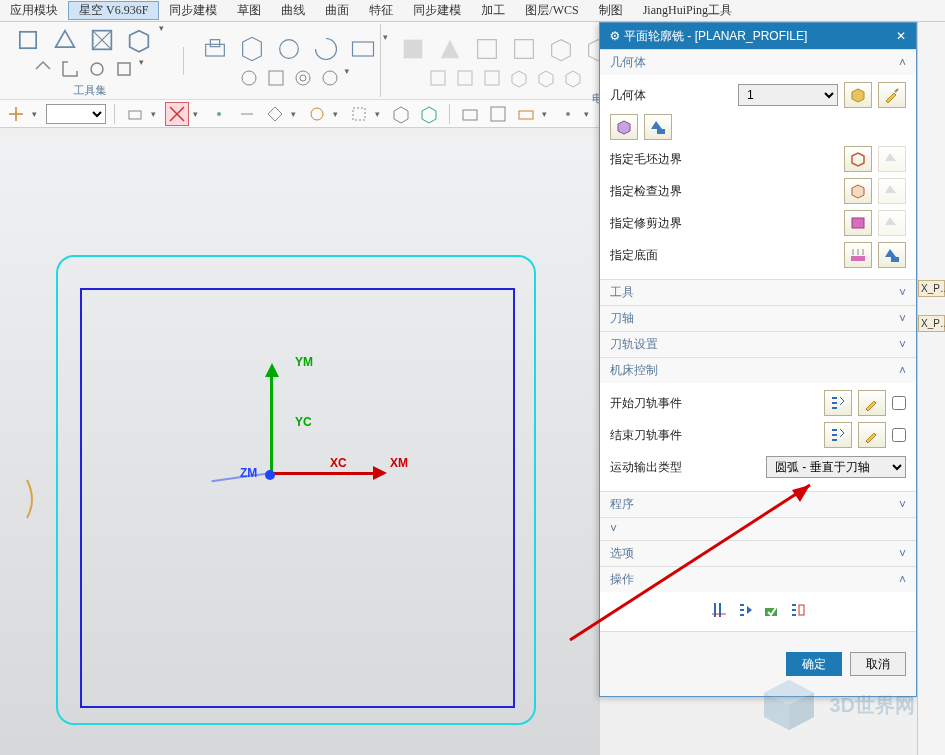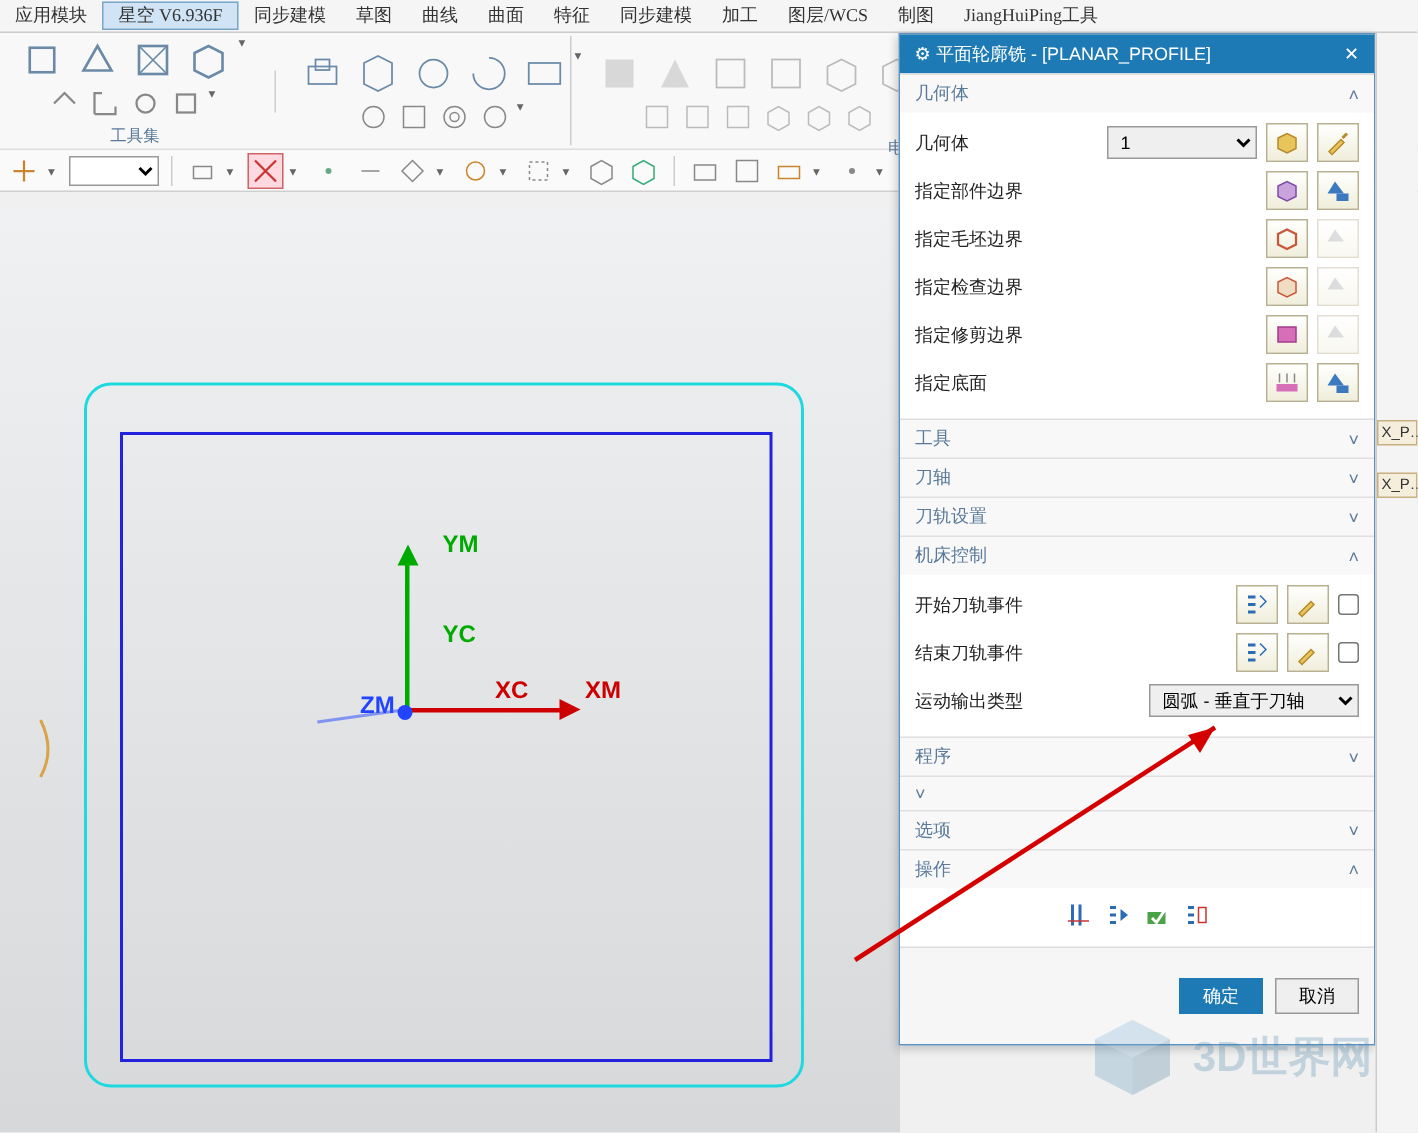--- a/index.html
+++ b/index.html
@@ -35,21 +35,21 @@
 .rect-inner { position: absolute; top: 148px; left: 80px; width: 435px; height: 420px; border: 2px solid #2222dd; }
 
 
 .axis { position: absolute; top: 335px; left: 270px; }
 .axis .y-line { width: 3px; height: 105px; background: #0a0; position: absolute; left: 0; bottom: 0; }
 .axis .y-head { position: absolute; left: -5px; top: -112px; width: 0; height: 0; border-left: 7px solid transparent; border-right: 7px solid transparent; border-bottom: 14px solid #0a0; }
 .axis .x-line { height: 3px; width: 105px; background: #c00; position: absolute; left: 0; bottom: 0; }
 .axis .x-head { position: absolute; left: 103px; bottom: -5px; width: 0; height: 0; border-top: 7px solid transparent; border-bottom: 7px solid transparent; border-left: 14px solid #c00; }
 .axis .z-line { height: 2px; width: 60px; background: #24f; position: absolute; right: -1px; bottom: 1px; transform: rotate(-8deg); transform-origin: right; opacity: .5; }
 .axis .origin { position: absolute; left: -5px; bottom: -5px; width: 10px; height: 10px; background: #24f; border-radius: 50%; }
-.axis-label { position: absolute; font-size: 16px; font-weight: bold; }
+.axis-label { position: absolute; font-size: 12px; font-weight: bold; }
 .l-ym { color: #0a0; top: -120px; left: 25px; }
 .l-yc { color: #0a0; top: -60px; left: 25px; }
 .l-xm { color: #c00; left: 120px; bottom: 5px; }
 .l-xc { color: #c00; left: 60px; bottom: 5px; }
 .l-zm { color: #24f; left: -30px; bottom: -5px; }
 
 
 .panel { position: absolute; top: 22px; right: 28px; width: 318px; background: #fff; border: 1px solid #5b92bf; box-shadow: -2px 2px 6px rgba(0,0,0,.2); }
 .panel-header { height: 26px; background: #1e7ab5; color: #fff; display: flex; align-items: center; padding: 0 6px; }
 .panel-header .t { flex: 1; }
@@ -67,21 +67,21 @@
 .panel-footer { display: flex; justify-content: flex-end; padding: 20px 10px; gap: 8px; background: #f6f6f6; border-top: 1px solid #ddd; }
 .panel-footer button { width: 56px; height: 24px; border: 1px solid #999; cursor: pointer; }
 .panel-footer button.primary { background: #1e7ab5; color: #fff; border: 1px solid #1e7ab5; }
 
 
 .red-arrow { position: absolute; top: 470px; left: 560px; pointer-events: none; }
 
 
 .wm { position: absolute; right: 30px; bottom: 20px; opacity: .25; display: flex; align-items: center; gap: 10px; }
 .wm .cube { width: 60px; height: 60px; }
-.wm .t { font-size: 28px; color: #3d7da8; font-weight: bold; }
+.wm .t { font-size: 20px; color: #3d7da8; font-weight: bold; }
 
 
 .rstrip { position: absolute; right: 0; top: 22px; width: 28px; height: 733px; background: #f4f4f4; border-left: 1px solid #ccc; }
 .rstrip .tag { writing-mode: horizontal-tb; font-size: 10px; background: #f6eedd; border: 1px solid #c8b080; padding: 2px 2px; margin-top: 258px; text-align: center; color: #333; }
 .rstrip .tag2 { margin-top: 18px; }
 </style>
 </head>
 <body>
 
 <div class="top-menu">
@@ -431,21 +431,20 @@
             </svg>
           </span>
         <span class="btn-ic">
             <svg class="ic" viewBox="0 0 20 20">
               <path d="M4 16 L12 8 L14 10 L6 18 Z" fill="#e9c45b" stroke="#b58a2b"></path>
               <path d="M13 7 L16 4" stroke="#b58a2b" stroke-width="2"></path>
             </svg>
           </span>
       </div>
       <div class="row">
-        <span class="lbl">指定部件边界</span>
         <span class="btn-ic">
             <svg class="ic" viewBox="0 0 20 20">
               <polygon points="4,7 10,4 16,7 16,14 10,17 4,14" fill="#c9a3dc" stroke="#7d4ca8"></polygon>
             </svg>
           </span>
         <span class="btn-ic">
             <svg class="ic" viewBox="0 0 20 20">
               <path d="M3 12 L8 4 L14 12 Z" fill="#3b7abf"></path>
               <rect x="9" y="12" width="8" height="5" fill="#3b7abf"></rect>
             </svg>

